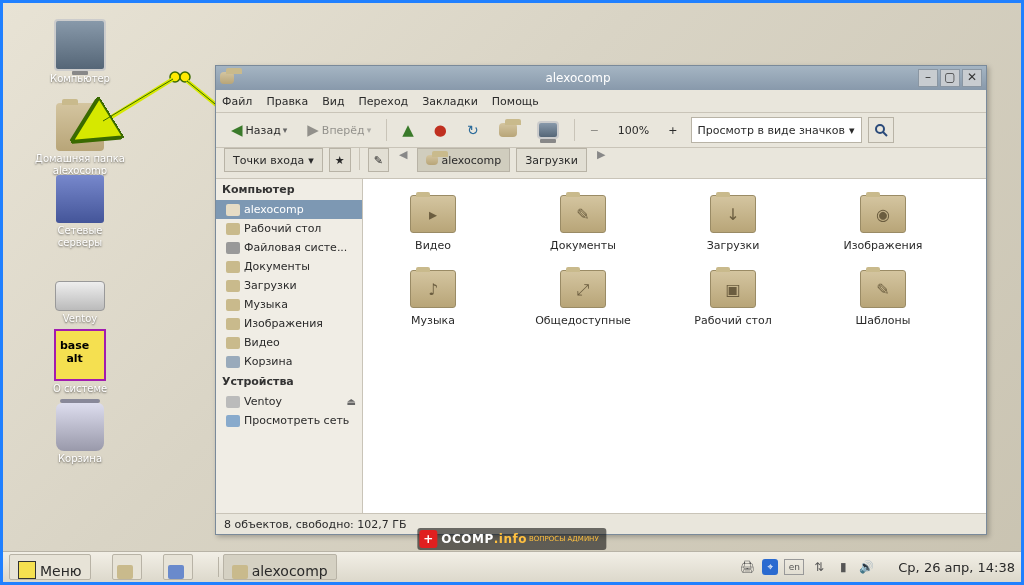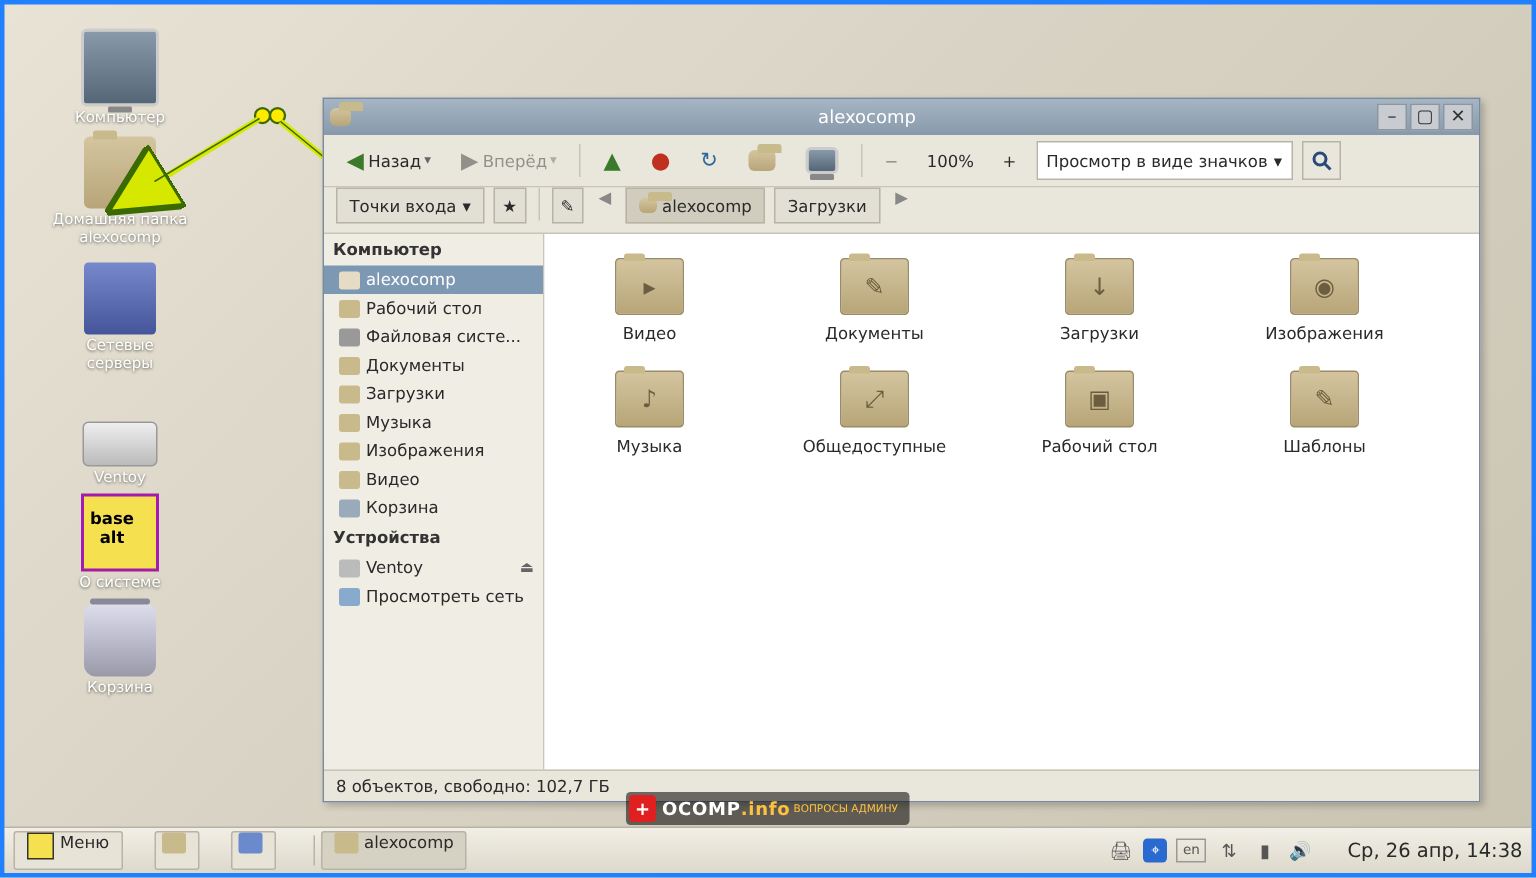--- a/index.html
+++ b/index.html
@@ -53,21 +53,21 @@
 .fitem .fic .ov{position:absolute;top:50%;left:50%;transform:translate(-50%,-50%);color:#6b5d3f;font-size:16px}
 .fitem .flb{font-size:11px}
 .status{height:20px;background:#e9e6dc;border-top:1px solid #c9c4b8;display:flex;align-items:center;padding:0 8px;font-size:11px}
 
 
 .ann{position:absolute;pointer-events:none}
 .ann svg{overflow:visible}
 
 
 .panel{position:absolute;left:0;right:0;bottom:0;height:30px;background:linear-gradient(#f2efe6,#dcd8cb);border-top:1px solid #b8b3a6;display:flex;align-items:center;padding:0 6px}
-.pbtn{height:24px;padding:0 8px;border:1px solid #b8b3a6;background:#e7e3d7;margin-right:21px;display:flex;align-items:flex-start;cursor:pointer;font-size:11px;border-radius:2px}
+.pbtn{height:24px;padding:0 8px;border:1px solid #b8b3a6;background:#e7e3d7;margin-right:21px;display:flex;align-items:flex-end;cursor:pointer;font-size:14px;border-radius:2px}
 .pbtn .pic{width:16px;height:14px;margin-right:4px;background:#c9ba8c;border-radius:2px}
 .pbtn.act{background:#d5d1c3}
 .psep{width:1px;height:20px;background:#b8b3a6;margin:0 4px}
 .spacer{flex:1}
 .tray{display:flex;align-items:center;gap:6px}
 .tic{width:18px;height:18px;display:flex;align-items:center;justify-content:center;font-size:12px;color:#555}
 .clk{font-size:13px;margin-left:16px}
 
 
 .wm{position:absolute;left:50%;bottom:32px;transform:translateX(-50%);display:flex;align-items:center;background:rgba(0,0,0,.55);color:#fff;padding:2px 8px 2px 2px;border-radius:3px;font-size:12px}
@@ -76,21 +76,21 @@
 .wm .t2{font-size:7px;color:#ffc040;margin-left:2px;line-height:1}
 </style>
 </head>
 <body>
 
 <div class="desktop">
   <div class="di" style="top:16px;left:32px">
     <div class="ic comp-ic"></div>
     <div class="lb">Компьютер</div>
   </div>
-  <div class="di" style="top:88px;left:32px">
+  <div class="di" style="top:100px;left:32px">
     <div class="ic fld"></div>
     <div class="lb">Домашняя папка alexocomp</div>
   </div>
   <div class="di" style="top:172px;left:32px">
     <div class="ic net-ic"></div>
     <div class="lb">Сетевые серверы</div>
   </div>
   <div class="di" style="top:258px;left:32px">
     <div class="ic drv-ic"></div>
     <div class="lb">Ventoy</div>
@@ -123,20 +123,28 @@
   </div>
 
   <div class="win">
     <div class="titlebar">
       <div class="ticon fld" style="width:14px;height:12px"></div>
       <div class="ttxt">alexocomp</div>
       <div class="wbtn">–</div>
       <div class="wbtn">▢</div>
       <div class="wbtn">✕</div>
     </div>
+    <div class="menubar">
+      <span>Файл</span>
+      <span>Правка</span>
+      <span>Вид</span>
+      <span>Переход</span>
+      <span>Закладки</span>
+      <span>Помощь</span>
+    </div>
     <div class="toolbar">
       <div class="tbtn">
           <span style="color:#3a7a2a;font-size:15px;margin-right:3px">◀</span>
           <span>Назад</span>
           <span class="arr">▾</span>
         </div>
       <div class="tbtn" style="opacity:.45">
           <span style="font-size:15px;margin-right:3px">▶</span>
           <span>Вперёд</span>
           <span class="arr">▾</span>

